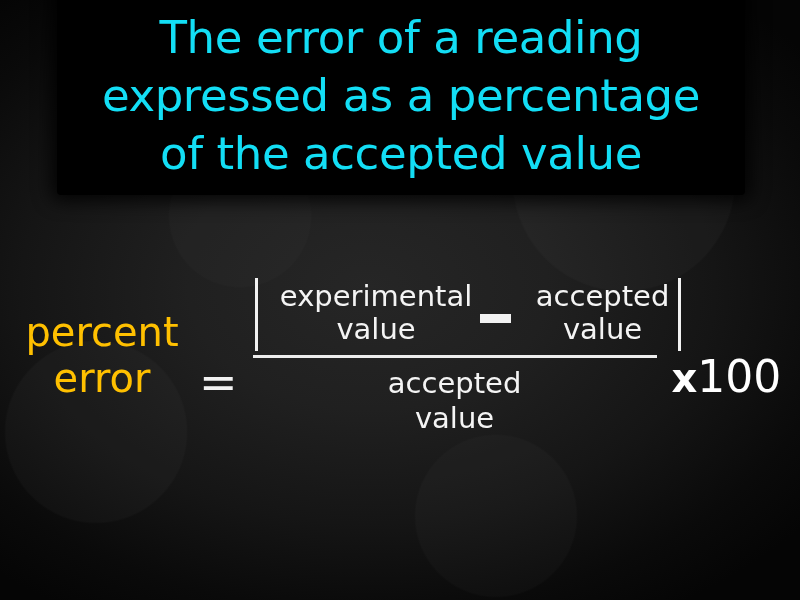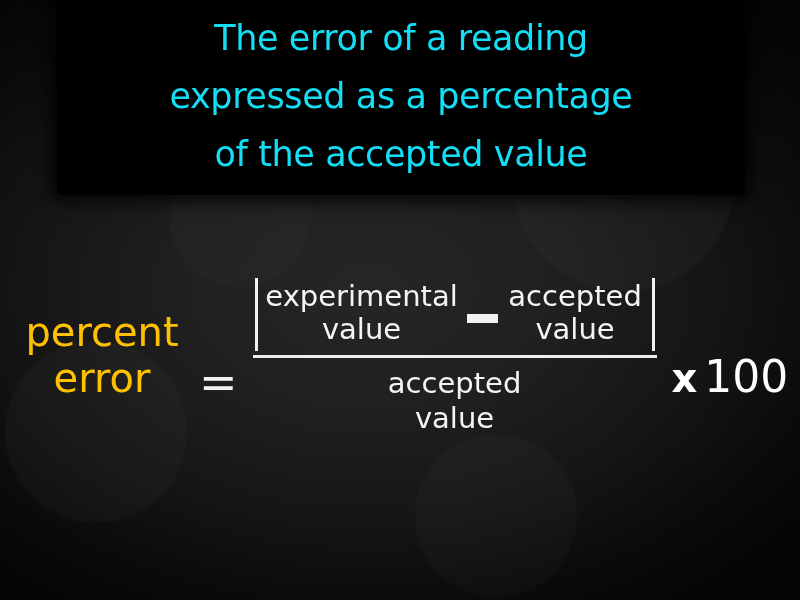--- a/index.html
+++ b/index.html
@@ -59,21 +59,21 @@
 
   #title-text {
     display: block;
     width: 100%;
     padding: 0 8px 12px 8px;
     box-sizing: border-box;
     text-align: center;
     color: #13DEF5;
     font-family: "DejaVu Sans", sans-serif;
     font-weight: 400;
-    font-size: 35px;
+    font-size: 45px;
     line-height: 58px;
     letter-spacing: -0.4px;
     white-space: pre-line;
   }
 
   
   #formula {
     position: absolute;
     left: 0;
     top: 252px;
@@ -136,20 +136,21 @@
 
   .num-term {
     color: #F4F4F4;
     font-family: "DejaVu Sans", sans-serif;
     font-weight: 400;
     font-size: 29px;
     line-height: 33px;
     text-align: center;
     white-space: pre-line;
     flex: 0 0 auto;
+    padding-left: 16px;
   }
 
   .num-term.left  { width: 205px; transform: translateY(-1px); }
   .num-term.right { width: 150px; transform: translateY(-1px); }
 
   .minus-sign {
     flex: 0 0 auto;
     width: 31px;
     height: 9px;
     background: #F2F2F2;
@@ -188,21 +189,20 @@
     font-weight: 700;
     font-size: 40px;
     line-height: 40px;
   }
   .mult-num {
     color: #FFFFFF;
     font-family: "DejaVu Sans", sans-serif;
     font-weight: 400;
     font-size: 44px;
     line-height: 44px;
-    margin-left: 7px;
     letter-spacing: 0px;
   }
 </style>
 </head>
 <body>
 
 <div id="slide">
 
   <div id="title-banner">
     <span id="title-text">The error of a reading

